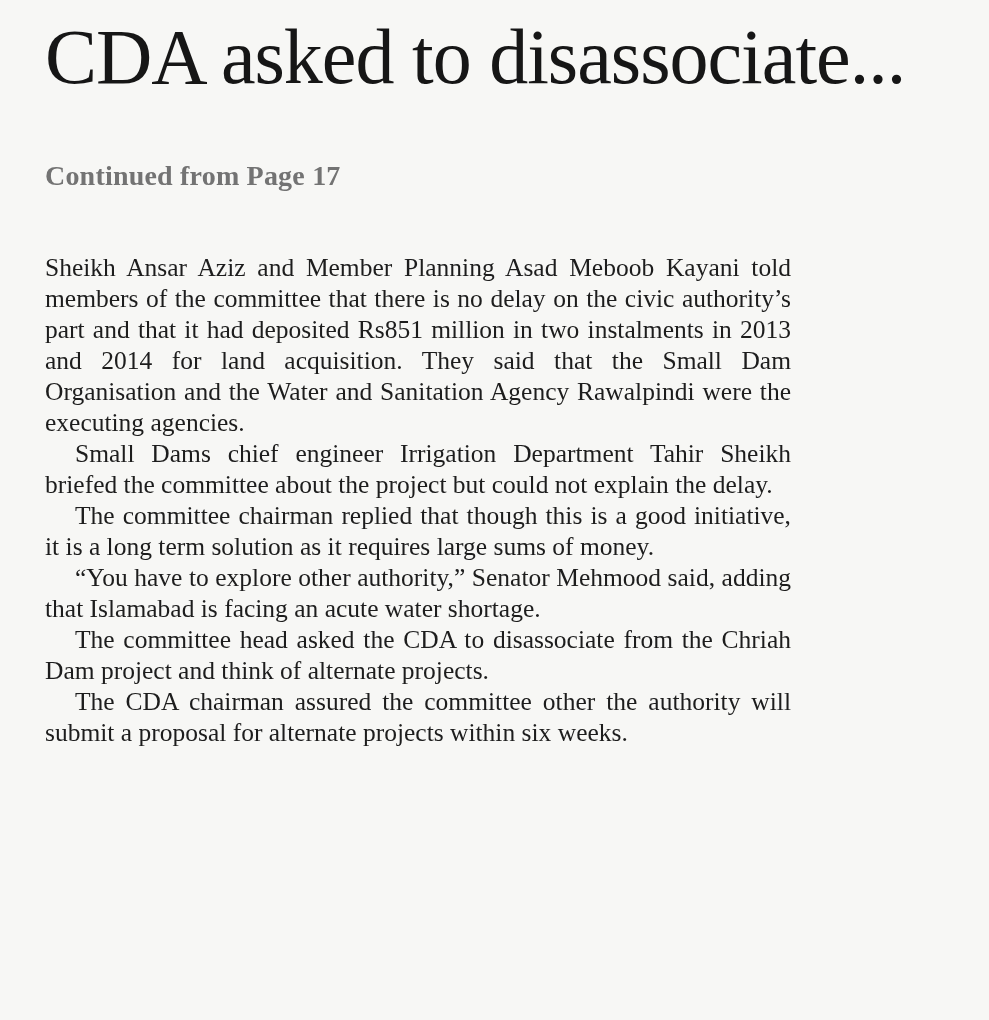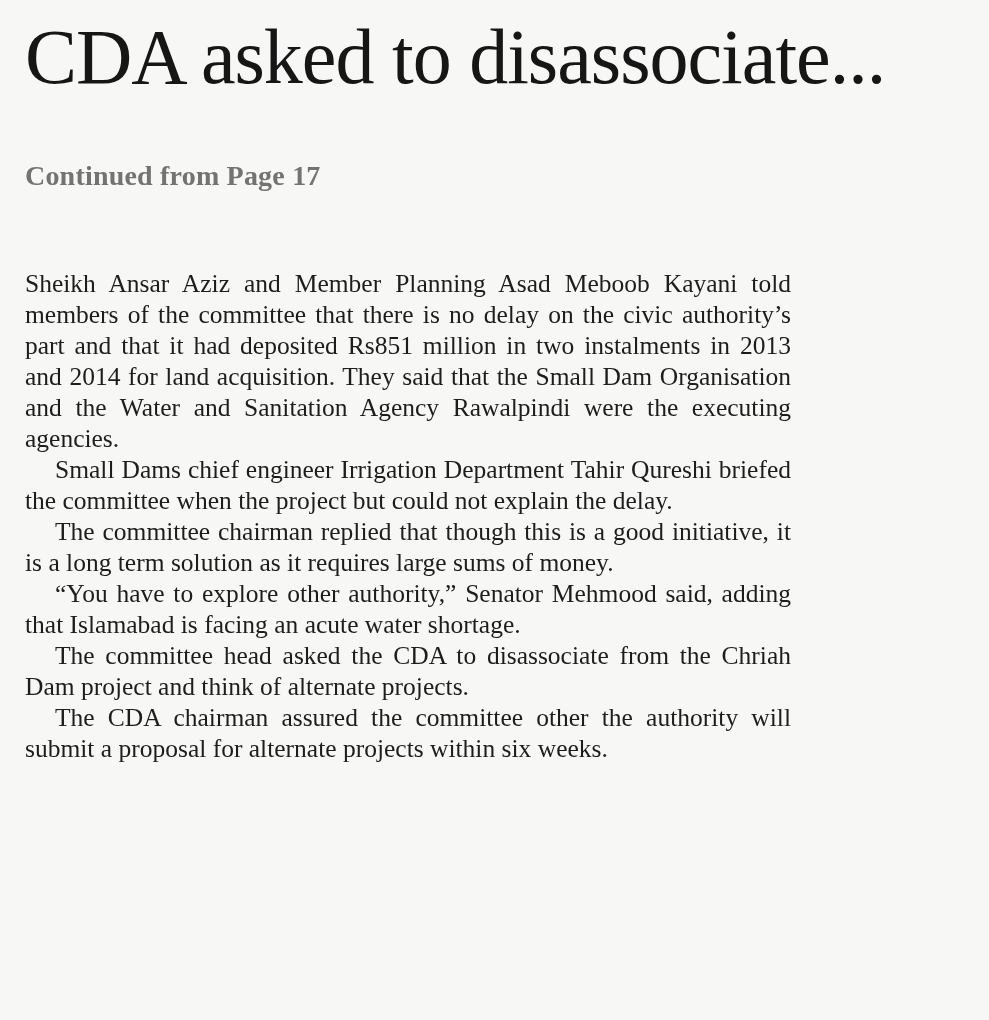--- a/index.html
+++ b/index.html
@@ -11,42 +11,42 @@
     height: 1020px;
     background: #f7f7f5;
     overflow: hidden;
     font-family: "Liberation Serif", "DejaVu Serif", serif;
     color: #1c1c1c;
   }
   .clipping {
     box-sizing: border-box;
     width: 821px;
     height: 1020px;
-    padding: 0 30px 0 25px;
+    padding: 0 30px 0 45px;
   }
   .headline {
     margin: 0;
     padding-top: 12px;
     font-size: 78px;
     line-height: 90px;
     font-weight: 400;
     letter-spacing: -1px;
     white-space: nowrap;
     color: #161616;
   }
   .continued {
     margin: 58px 0 0 0;
     font-size: 28px;
     line-height: 32px;
     font-weight: 700;
     letter-spacing: 0.2px;
     color: #737373;
   }
   .body-text {
-    margin-top: 76px;
+    margin-top: 60px;
     font-size: 25.5px;
     line-height: 31px;
     text-align: justify;
     color: #1d1d1d;
   }
   .body-text p {
     margin: 0;
     text-indent: 30px;
   }
   .body-text p.first {
@@ -56,19 +56,19 @@
 </head>
 <body style="background: rgb(247, 247, 245); color: rgb(28, 28, 28);">
 
 <div class="clipping">
   <h1 class="headline">CDA asked to disassociate...</h1>
 
   <h2 class="continued">Continued from Page 17</h2>
 
   <div class="body-text">
     <p class="first">Sheikh Ansar Aziz and Member Planning Asad Meboob Kayani told members of the committee that there is no delay on the civic authority’s part and that it had deposited Rs851 million in two instalments in 2013 and 2014 for land acquisition. They said that the Small Dam Organisation and the Water and Sanitation Agency Rawalpindi were the executing agencies.</p>
-    <p>Small Dams chief engineer Irrigation Department Tahir Qureshi briefed the committee when the project but could not explain the delay.</p>
+    <p>Small Dams chief engineer Irrigation Department Tahir Sheikh briefed the committee about the project but could not explain the delay.</p>
     <p>The committee chairman replied that though this is a good initiative, it is a long term solution as it requires large sums of money.</p>
     <p>“You have to explore other authority,” Senator Mehmood said, adding that Islamabad is facing an acute water shortage.</p>
     <p>The committee head asked the CDA to disassociate from the Chriah Dam project and think of alternate projects.</p>
     <p>The CDA chairman assured the committee other the authority will submit a proposal for alternate projects within six weeks.</p>
   </div>
 </div>
 
 </body></html>

